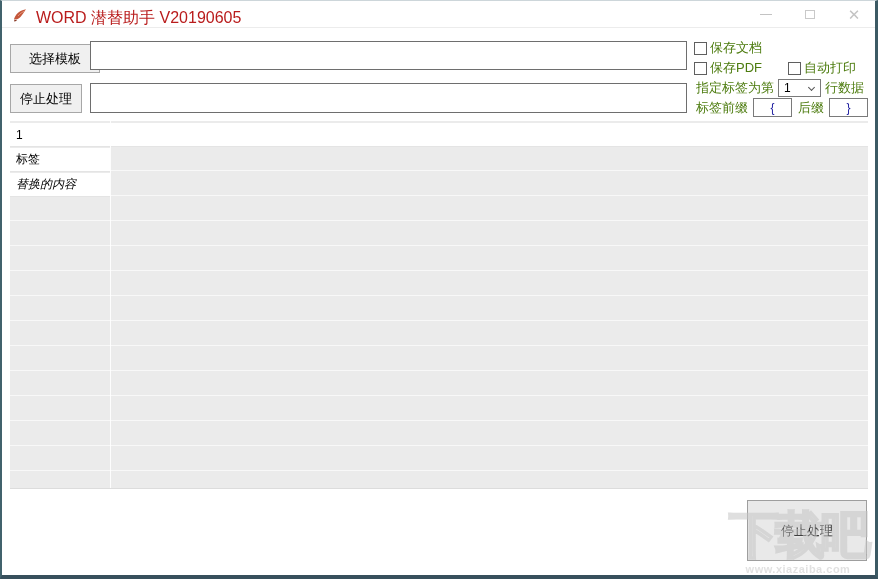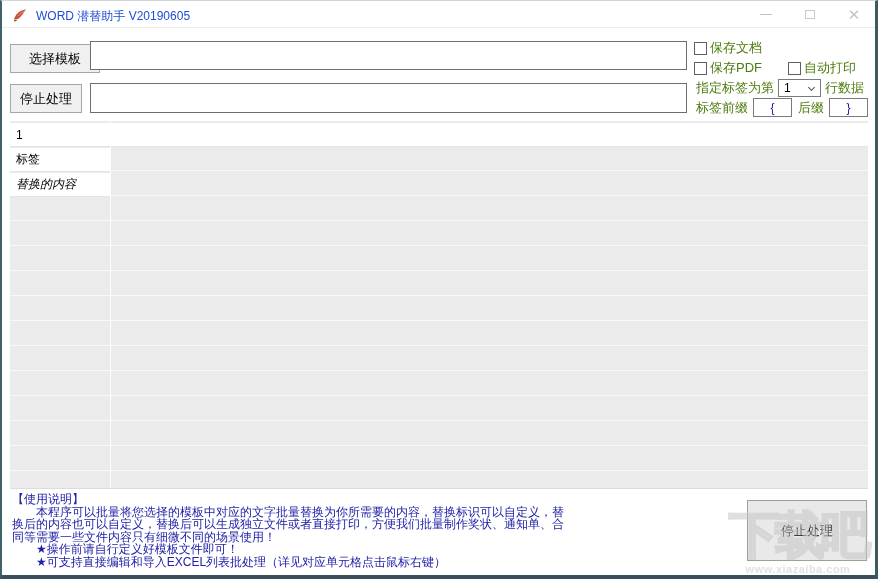--- a/index.html
+++ b/index.html
@@ -5,21 +5,21 @@
   * { margin:0; padding:0; box-sizing:border-box; }
   html,body { width:878px; height:579px; font-family:"Liberation Sans","DejaVu Sans",sans-serif; }
   .window {
     position:relative; width:878px; height:579px; background:#ffffff; overflow:hidden;
     border-left:2px solid #41626c; border-right:3px solid #3c5a64;
     border-top:1px solid #cdd6da; border-bottom:4px solid #37505c;
   }
   
   .titlebar { position:absolute; left:0; top:0; width:100%; height:27px; background:#ffffff; border-bottom:1px solid #ececec; }
   .app-icon { position:absolute; left:10px; top:6px; width:16px; height:16px; }
-  .title-text { position:absolute; left:34px; top:7px; font-size:12px; color:#1d4ed8; white-space:nowrap; }
+  .title-text { position:absolute; left:34px; top:7px; font-size:16px; color:#b91c1c; white-space:nowrap; }
   .win-btn { position:absolute; top:0; width:42px; height:27px; display:flex; align-items:center; justify-content:center; }
   .wb-min { right:88px; } .wb-max { right:44px; } .wb-close { right:0; }
   .glyph-min { width:12px; height:0; border-top:1px solid #c3c3c3; }
   .glyph-max { width:10px; height:9px; border:1px solid #c9c9c9; }
   .glyph-close { font-size:15px; color:#c3c3c3; line-height:1; }
   
   .btn {
     position:absolute; background:#f0f0f0; border:1px solid #a7a7a7; color:#000;
     font-size:13px; display:flex; align-items:center; justify-content:center; cursor:default;
   }
@@ -125,28 +125,20 @@
     </div>
     <div class="grid-row grid-row-2">
       <span>标签</span>
     </div>
     <div class="grid-row grid-row-3">
       <span>替换的内容</span>
     </div>
     <div class="grid-vline"></div>
   </div>
 
-  <div class="instructions">
-    <div>【使用说明】</div>
-    <div>　　本程序可以批量将您选择的模板中对应的文字批量替换为你所需要的内容，替换标识可以自定义，替</div>
-    <div>换后的内容也可以自定义，替换后可以生成独立文件或者直接打印，方便我们批量制作奖状、通知单、合</div>
-    <div>同等需要一些文件内容只有细微不同的场景使用！</div>
-    <div>　　★操作前请自行定义好模板文件即可！</div>
-    <div>　　★可支持直接编辑和导入EXCEL列表批处理（详见对应单元格点击鼠标右键）</div>
-  </div>
 
   <div class="big-btn btn-stop">停止处理</div>
 
   <div class="watermark">
     <div class="wm-logo">下载吧</div>
     <div class="wm-url">www.xiazaiba.com</div>
   </div>
 
 </div>
 

